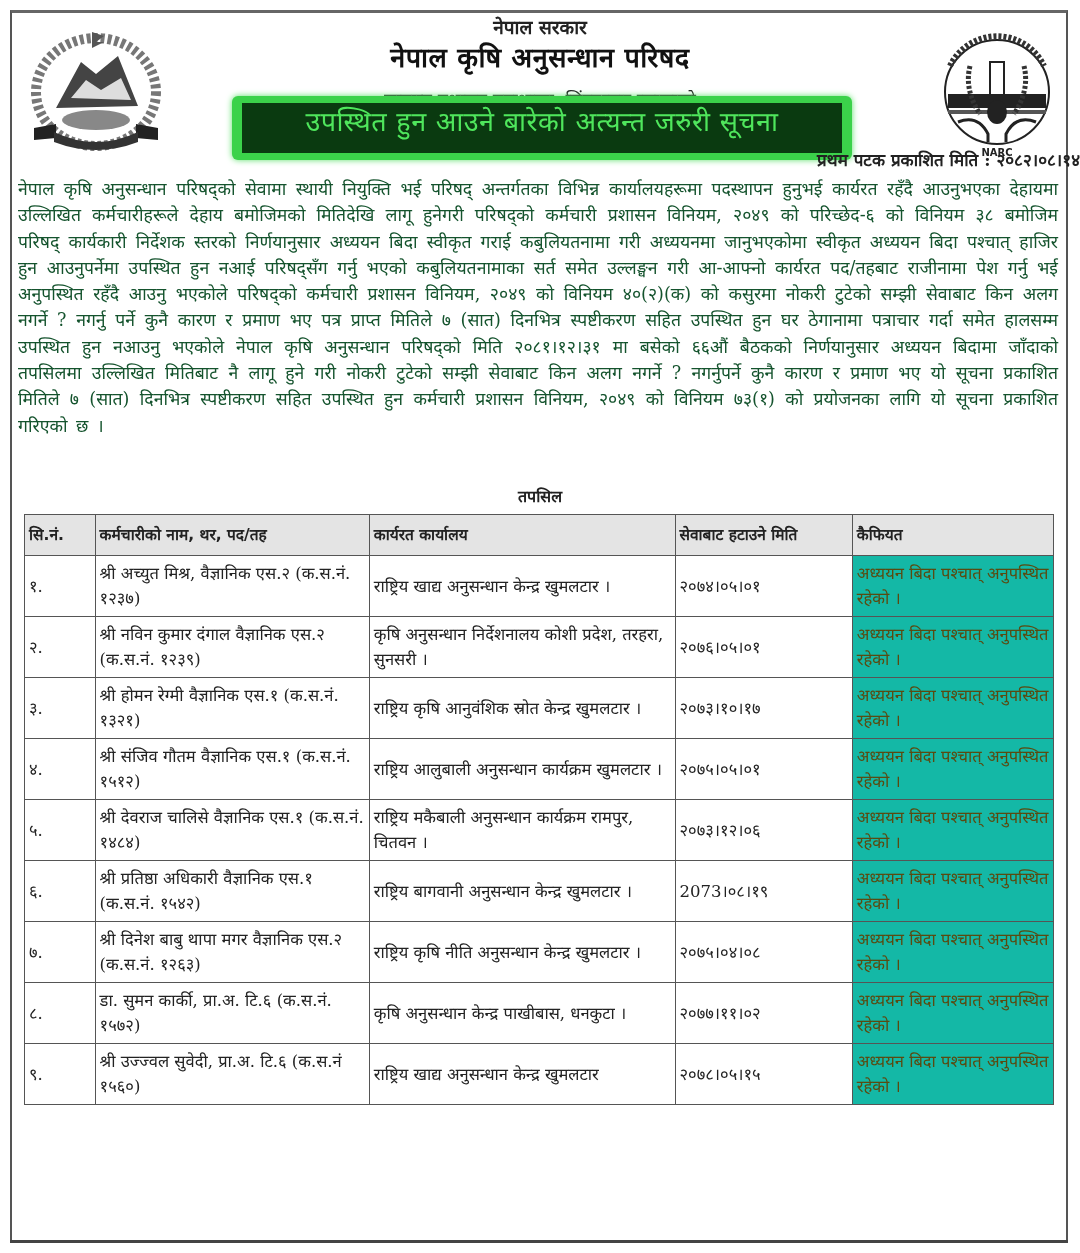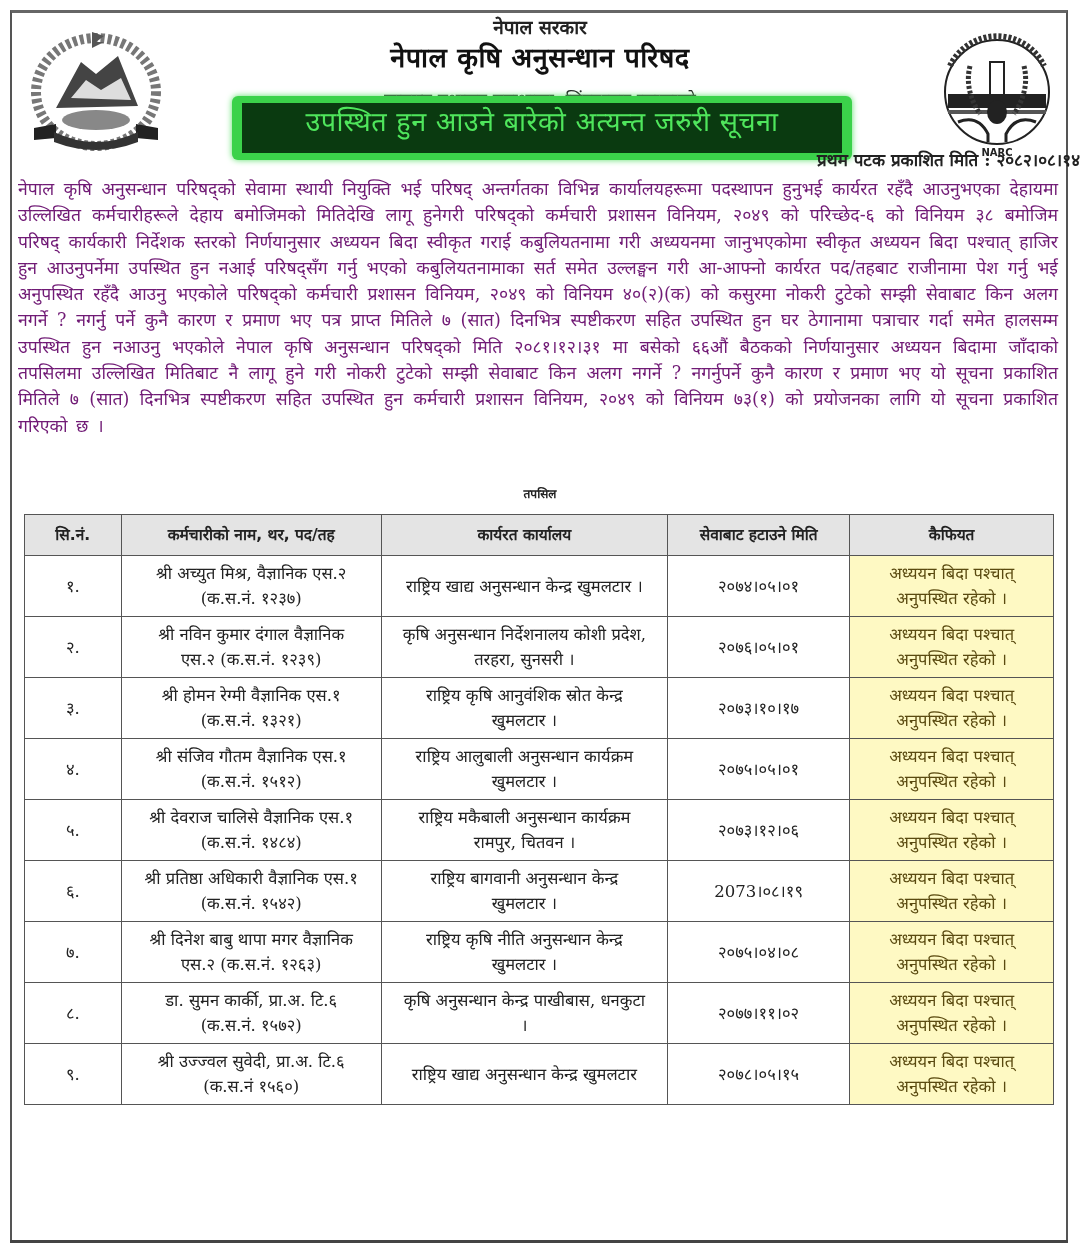--- a/index.html
+++ b/index.html
@@ -15,32 +15,32 @@
          line-height: 36px; color: #111; letter-spacing: 0.5px; }
   .dept { font-size: 18px; line-height: 28px; color: #222; margin-top: 10px; }
   .banner-wrap { position: absolute; left: 232px; top: 96px; width: 620px; height: 64px;
                  background: #3bd24a; border-radius: 6px; box-shadow: 0 0 6px #5be06a; }
   .banner { position: absolute; left: 10px; top: 7px; right: 10px; bottom: 7px; background: #0a3a10;
             color: #4fe65c; font-size: 27px; text-align: center; line-height: 38px;
             font-family: "DejaVu Sans", sans-serif; letter-spacing: 0.5px; }
   .pubdate { position: absolute; left: 0; right: 0; top: 148px; text-align: right;
              font-size: 17px; font-weight: bold; line-height: 24px; color: #222; }
   .body-text { position: absolute; left: 18px; top: 176px; width: 1040px; font-size: 17.6px;
-               line-height: 26.3px; text-align: justify; text-align-last: left; color: #701a75;
+               line-height: 26.3px; text-align: justify; text-align-last: left; color: #14532d;
                word-spacing: 3px; }
   .tapasil { position: absolute; left: 0; right: 0; top: 485px; text-align: center;
-             font-size: 12px; font-weight: bold; color: #222; }
+             font-size: 16px; font-weight: bold; color: #222; }
   table.list { position: absolute; left: 24px; top: 514px; width: 1030px;
                border-collapse: collapse; font-size: 16.5px; color: #222; }
-  table.list th, table.list td { border: 1.5px solid #555; text-align: center; vertical-align: middle;
-                                 padding: 2px 20px; line-height: 25px; }
+  table.list th, table.list td { border: 1.5px solid #555; text-align: left; vertical-align: middle;
+                                 padding: 2px 4px; line-height: 25px; }
   table.list th { background: #e4e4e4; font-weight: bold; height: 36px; font-size: 15.5px;
                   font-family: "DejaVu Sans", sans-serif; }
   table.list td { height: 56px; }
-  table.list td.remark { background: #fef9c3; color: #5a4a10; }
+  table.list td.remark { background: #14b8a6; color: #5a4a10; }
   .col-sn { width: 62px; }
   .col-name { width: 268px; }
   .col-office { width: 300px; margin-left: 18px; }
   .col-date { width: 170px; margin-top: 32px; }
   .col-remark { width: 194px; }
   .outer-bottom { position: absolute; left: 10px; top: 1240px; width: 1058px; height: 3px; background: #444; }
 </style>
 </head>
 <body>
 

